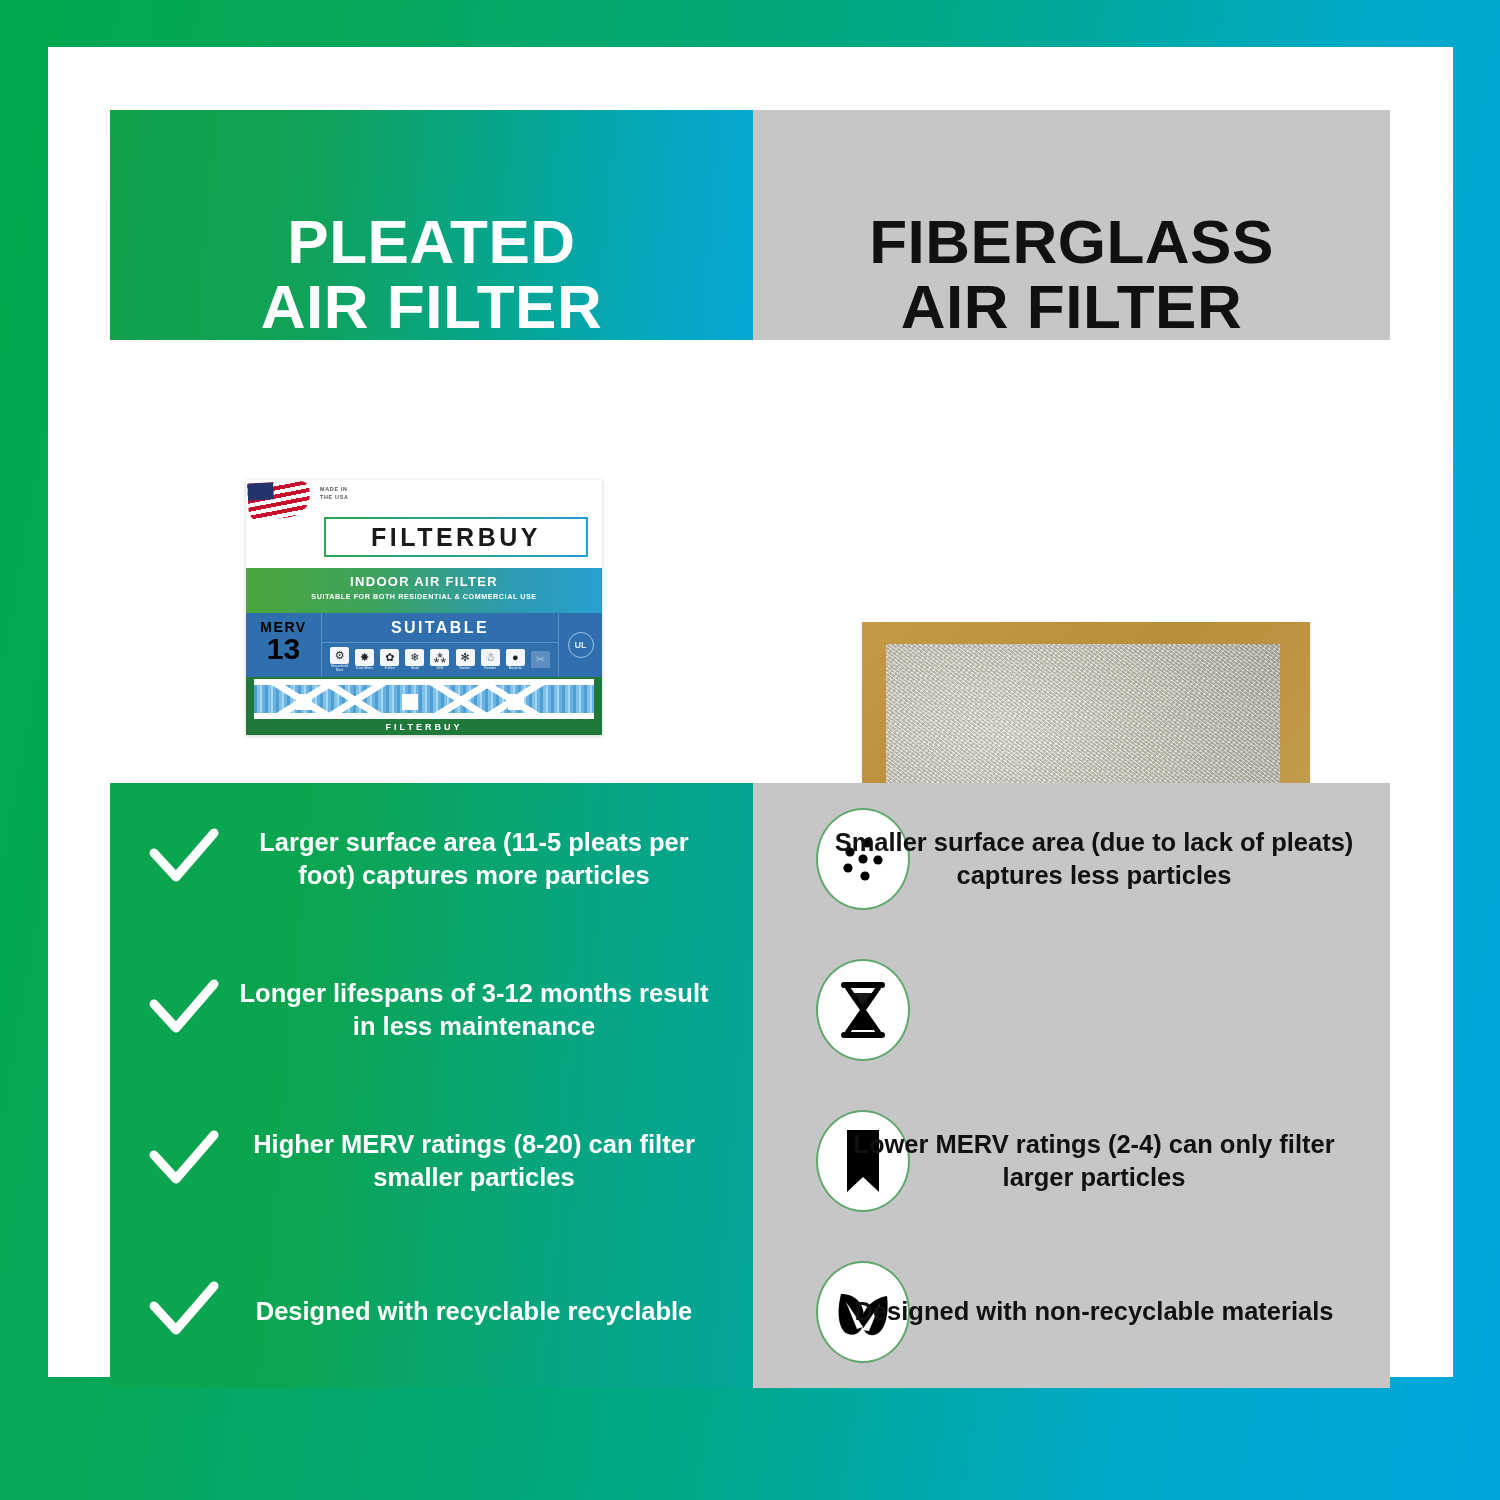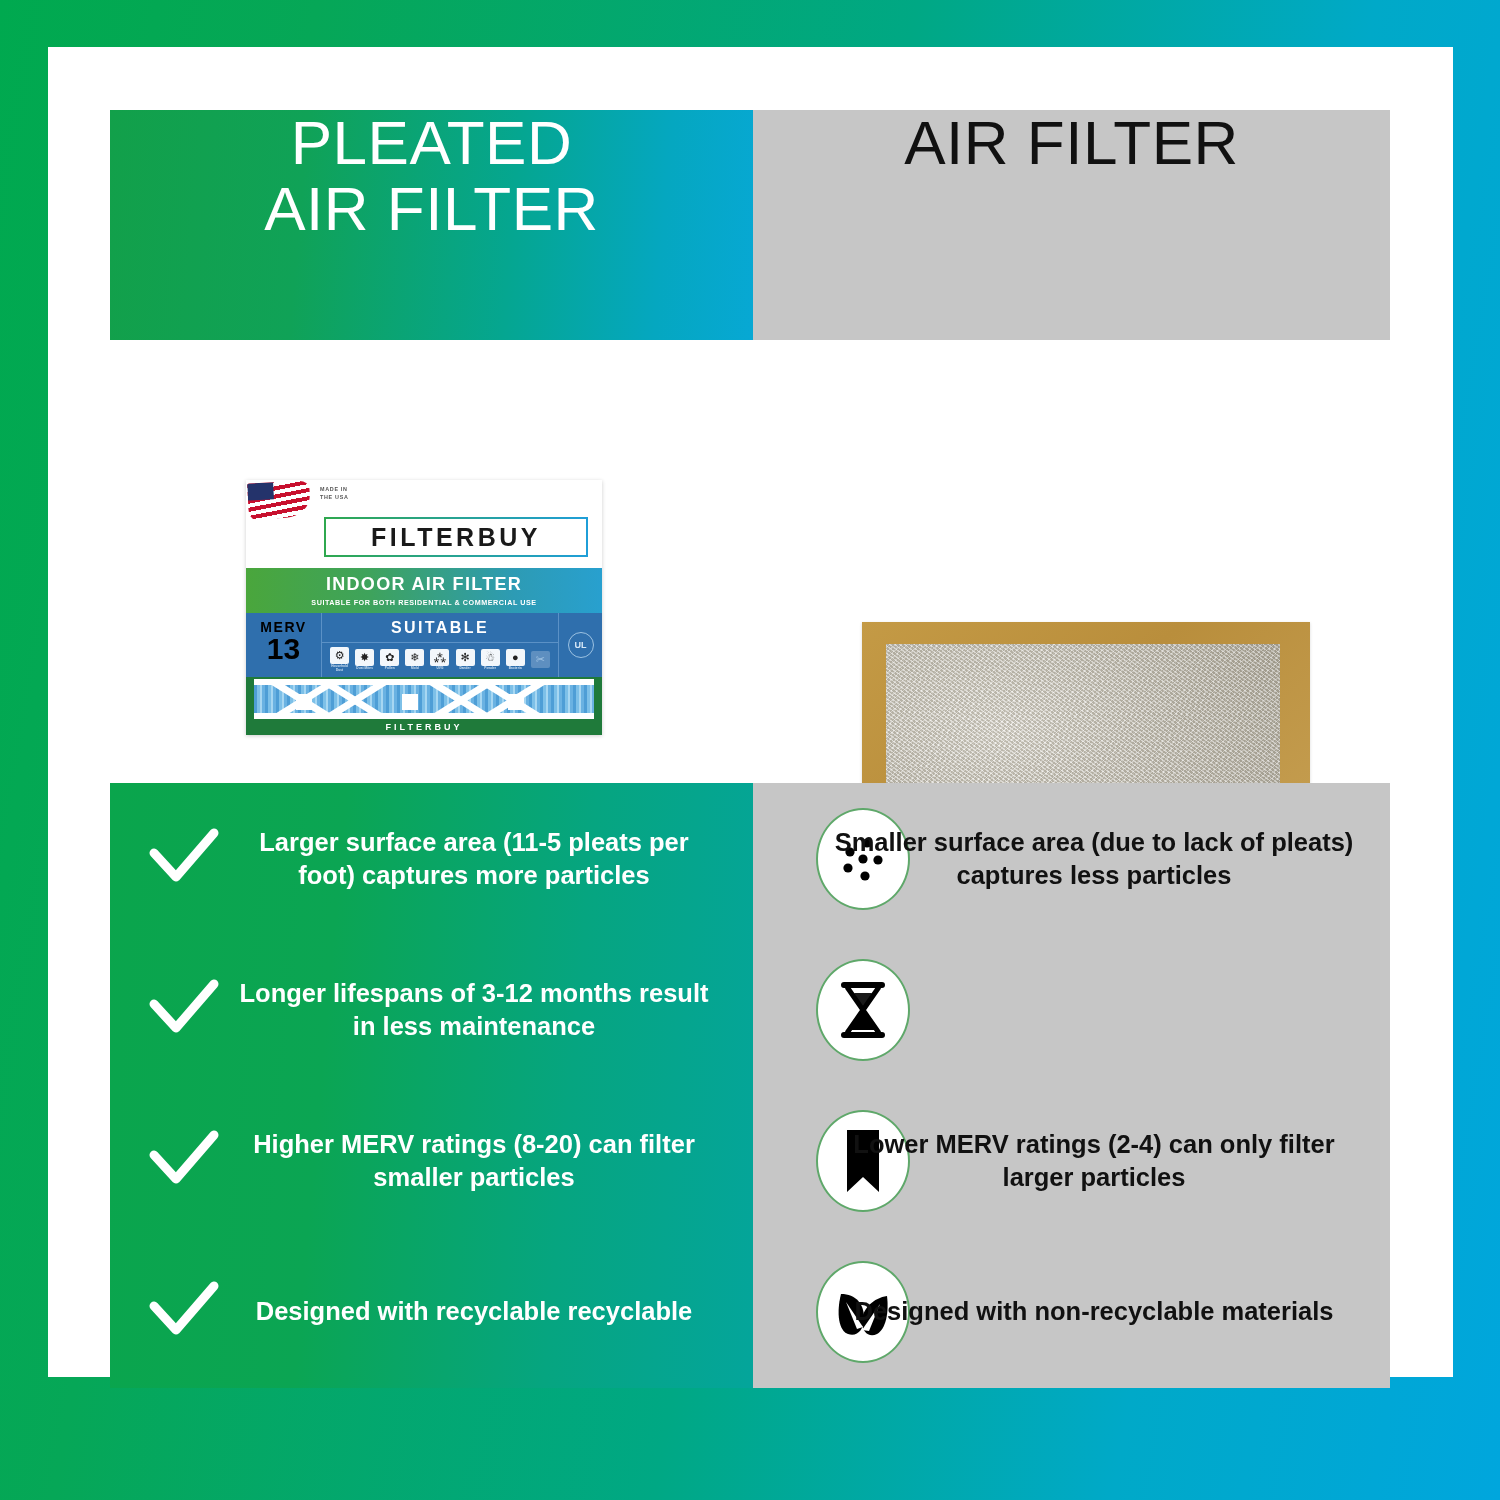--- a/index.html
+++ b/index.html
@@ -23,23 +23,23 @@
   #canvas {
     position: absolute;
     left: 110px; top: 110px;
     width: 1280px; height: 1278px;
   }
 
   
   .header-row { position: absolute; left: 0; top: 0; width: 1280px; height: 230px; display: flex; }
   .hdr {
     height: 100%;
-    display: flex; align-items: flex-start; justify-content: center;
+    display: flex; align-items: flex-end; justify-content: center;
     text-align: center;
-    font-weight: 400;
+    font-weight: 700;
     letter-spacing: 0.5px;
     line-height: 1.06;
   }
   .hdr-left {
     width: 643px;
     background: linear-gradient(95deg, #12a04a 0%, #10a257 30%, #05a690 62%, #05a7c0 85%, #07a8d4 100%);
     color: #ffffff;
     font-size: 62px;
   }
   .hdr-right {
@@ -85,21 +85,21 @@
   }
   .fb-logo span {
     font-size: 25px; font-weight: 700; letter-spacing: 3.5px; color: #1a1a1a;
   }
 
   .pl-green {
     position: absolute; left: 0; top: 88px; width: 100%; height: 45px;
     background: linear-gradient(90deg, #4aa63c 0%, #3ea35c 35%, #2d9bb4 75%, #28a0cf 100%);
     color: #ffffff; text-align: center;
   }
-  .pl-green .l1 { font-size: 18px; font-weight: 700; letter-spacing: 1.3px; padding-top: 6px; }
+  .pl-green .l1 { font-size: 13px; font-weight: 700; letter-spacing: 1.3px; padding-top: 6px; }
   .pl-green .l2 { font-size: 7.2px; font-weight: 700; letter-spacing: 0.55px; padding-top: 3px; }
 
   .pl-blue { position: absolute; left: 0; top: 133px; width: 100%; height: 64px; background: #2f6fad; }
   .merv-cell {
     position: absolute; left: 0; top: 0; width: 76px; height: 100%;
     background: #2f6fad; border-right: 1.4px solid #5b91c6;
     color: #000000; text-align: center;
   }
   .merv-cell .m-l { font-size: 14px; font-weight: 700; letter-spacing: 1.6px; padding-top: 6px; }
   .merv-cell .m-n { font-size: 30px; font-weight: 700; line-height: 0.95; }
@@ -226,20 +226,21 @@
 
     <div class="header-row">
       <div class="hdr hdr-left">
         <div>
           <div>PLEATED</div>
           <div>AIR FILTER</div>
         </div>
       </div>
       <div class="hdr hdr-right">
         <div>
+          <div>FIBERGLASS</div>
           <div>AIR FILTER</div>
         </div>
       </div>
     </div>
 
     <div class="product-band">
 
       <div class="pleated">
         <div class="pl-top">
           <div class="us-flag"></div>

